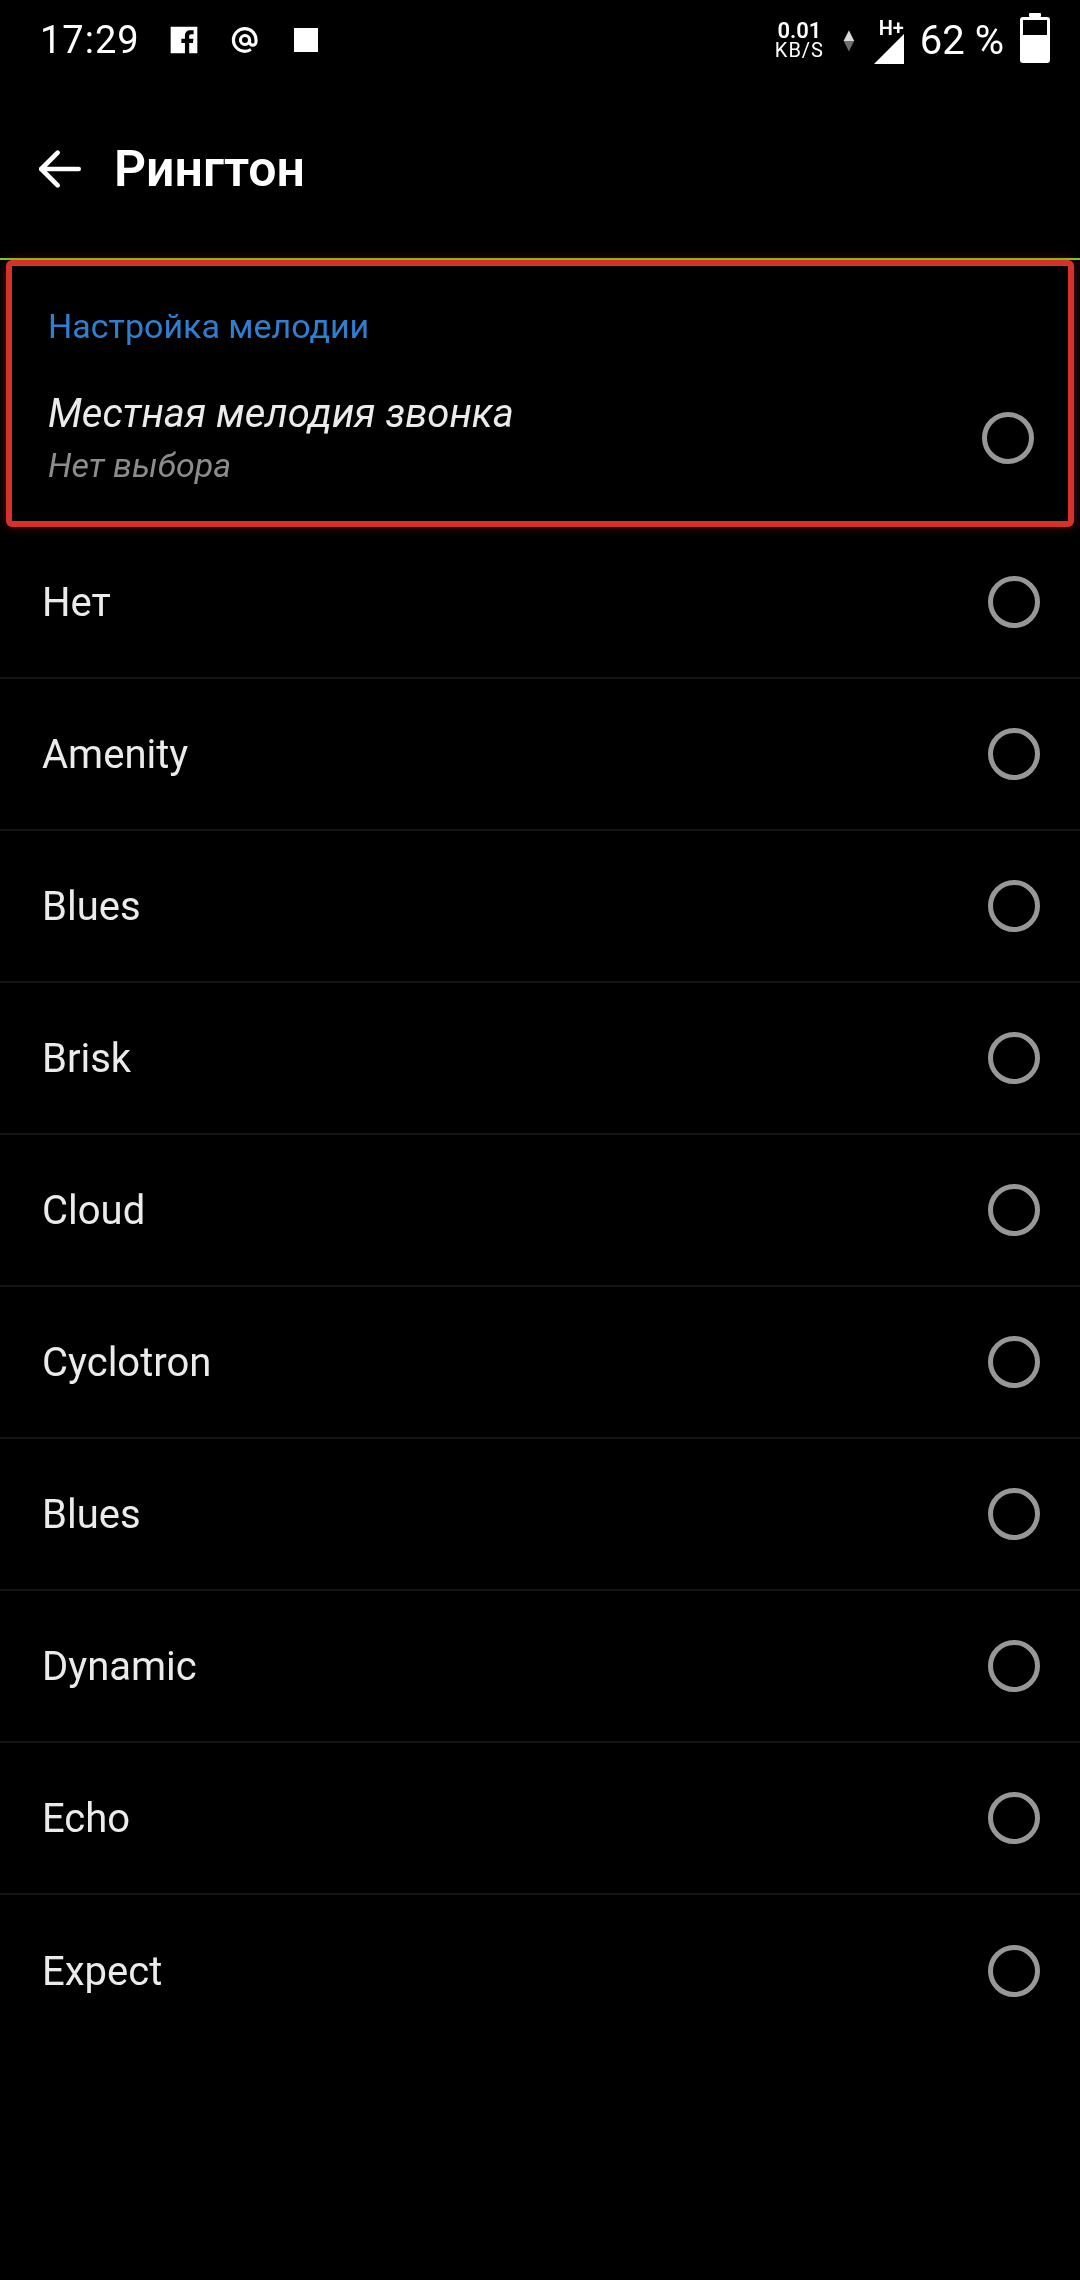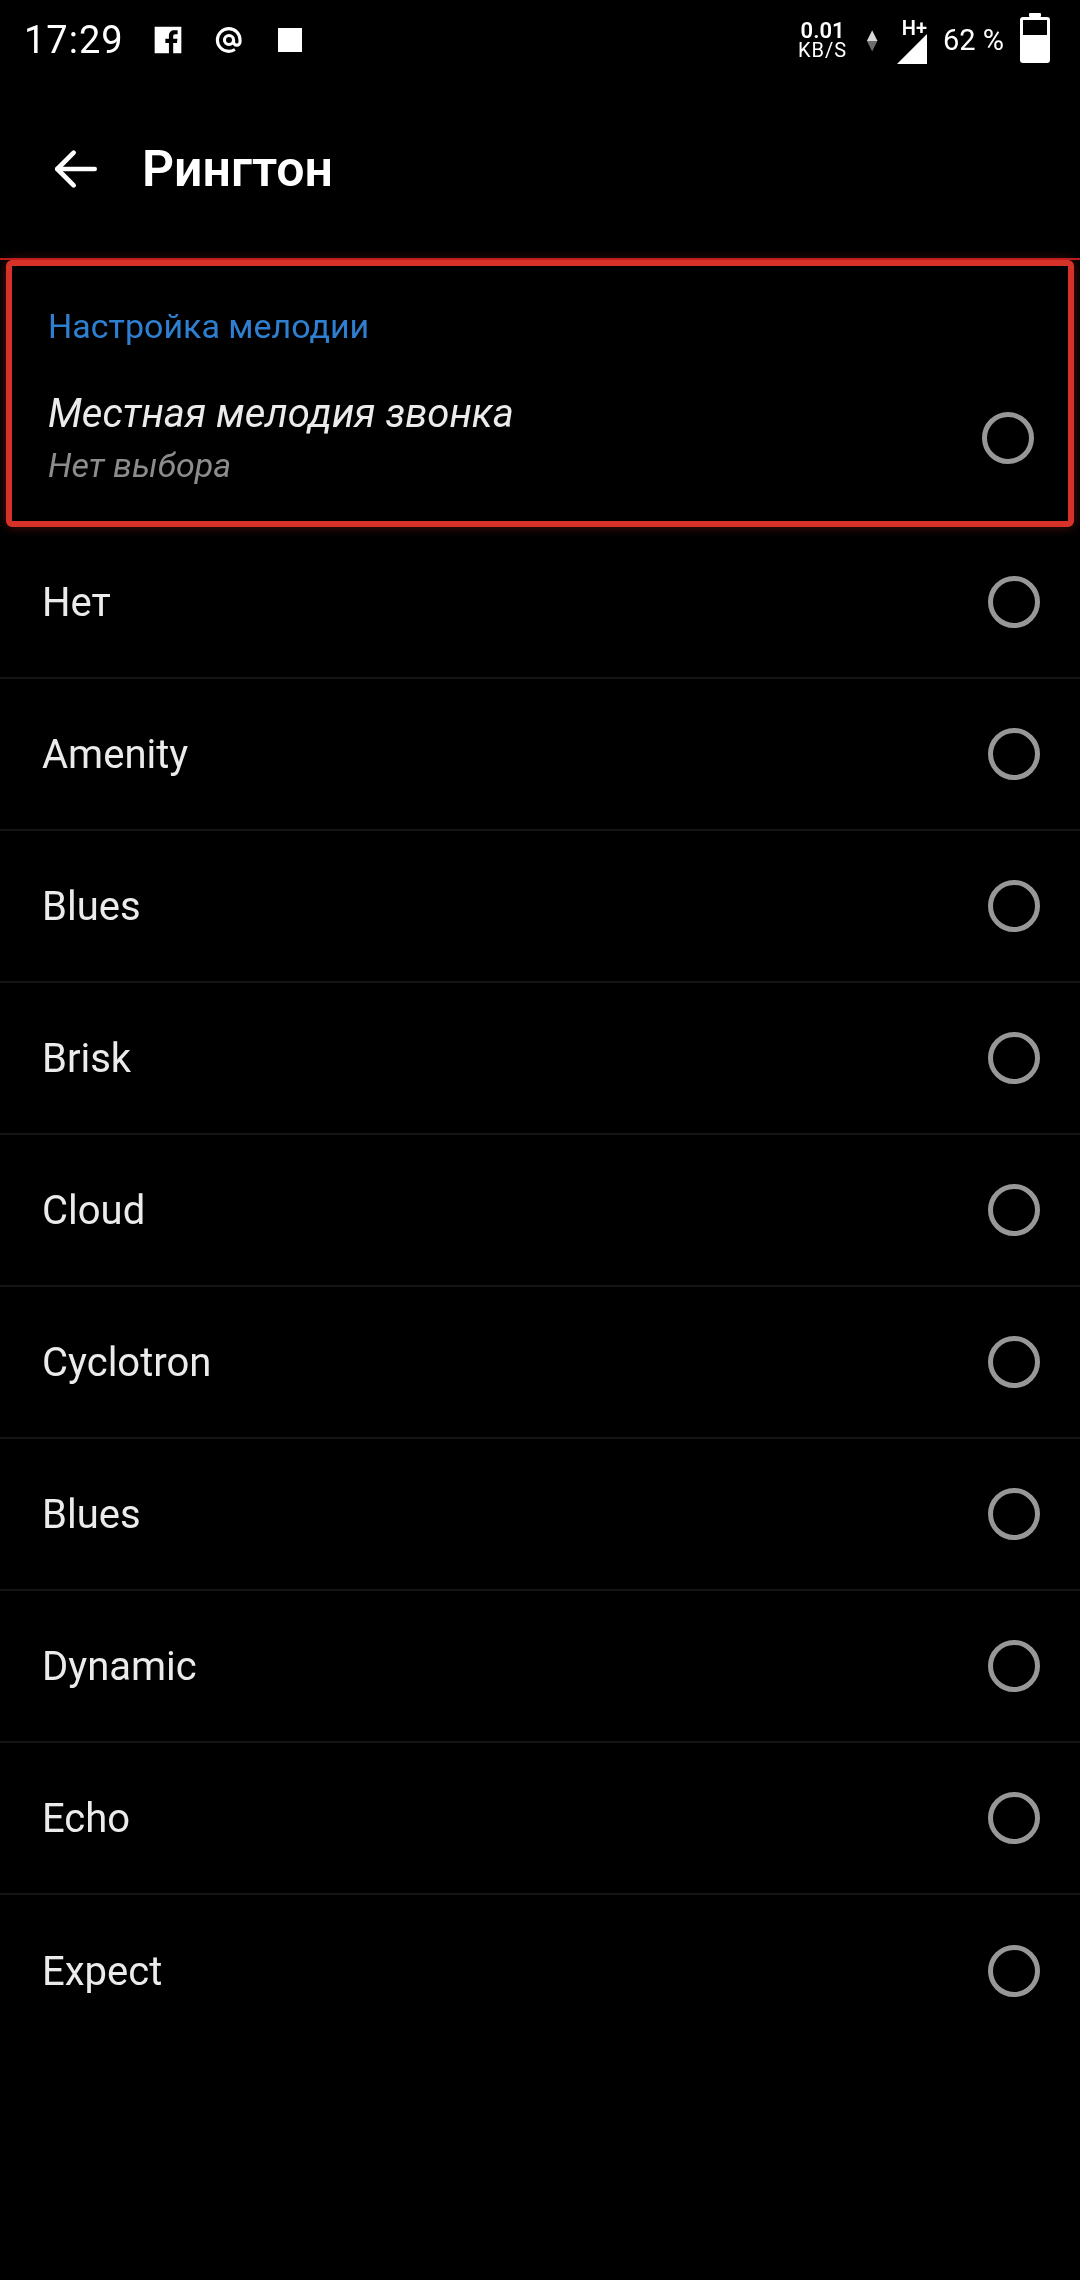--- a/index.html
+++ b/index.html
@@ -1,33 +1,33 @@
 <!DOCTYPE html>
 <html><head>
 <meta charset="utf-8">
 <style>
   * { margin: 0; padding: 0; box-sizing: border-box; }
   html, body { width: 1080px; height: 2280px; background: #000; color: #fff; font-family: -apple-system, Roboto, "Helvetica Neue", Arial, sans-serif; overflow: hidden; }
   .screen { width: 1080px; height: 2280px; background: #000; position: relative; }
 
   
-  .status-bar { height: 80px; display: flex; align-items: center; justify-content: space-between; padding: 0 30px 0 24px; font-size: 34px; }
+  .status-bar { height: 80px; display: flex; align-items: center; justify-content: space-between; padding: 0 30px 0 40px; font-size: 34px; }
   .status-left { display: flex; align-items: center; gap: 28px; }
   .status-right { display: flex; align-items: center; gap: 16px; }
   .status-time { font-size: 38px; font-weight: 400; letter-spacing: 1px; }
   .kbs { display: flex; flex-direction: column; align-items: center; line-height: 0.9; }
   .kbs .top { font-size: 22px; font-weight: 600; }
   .kbs .bottom { font-size: 20px; font-weight: 400; letter-spacing: 1px; }
   .updown { display: flex; flex-direction: column; line-height: 0.55; font-size: 18px; opacity: 0.85; }
   .hplus { font-size: 20px; font-weight: 600; margin-bottom: -6px; }
   .signal-wrap { display: flex; flex-direction: column; align-items: flex-end; }
-  .battery-pct { font-size: 29px; }
+  .battery-pct { font-size: 40px; }
 
   
-  .app-bar { height: 180px; display: flex; align-items: center; gap: 38px; padding: 0 48px; border-bottom: 2px solid #b91c1c; }
+  .app-bar { height: 180px; display: flex; align-items: center; gap: 26px; padding: 0 32px; border-bottom: 2px solid #84cc16; }
   .app-title { font-size: 50px; font-weight: 600; }
 
   
   .row { display: flex; align-items: center; justify-content: space-between; padding: 0 40px 0 42px; border-bottom: 2px solid #141414; min-height: 152px; }
   .row-text { font-size: 40px; color: #ebebeb; white-space: nowrap; overflow: hidden; text-overflow: ellipsis; max-width: 820px; }
   .row-sub { font-size: 34px; color: #8c8c8c; margin-top: 8px; }
   .two-line { display: flex; flex-direction: column; }
   .section-header { font-size: 34px; color: #2f7fd1; padding: 54px 42px 24px 42px; }
 
   

